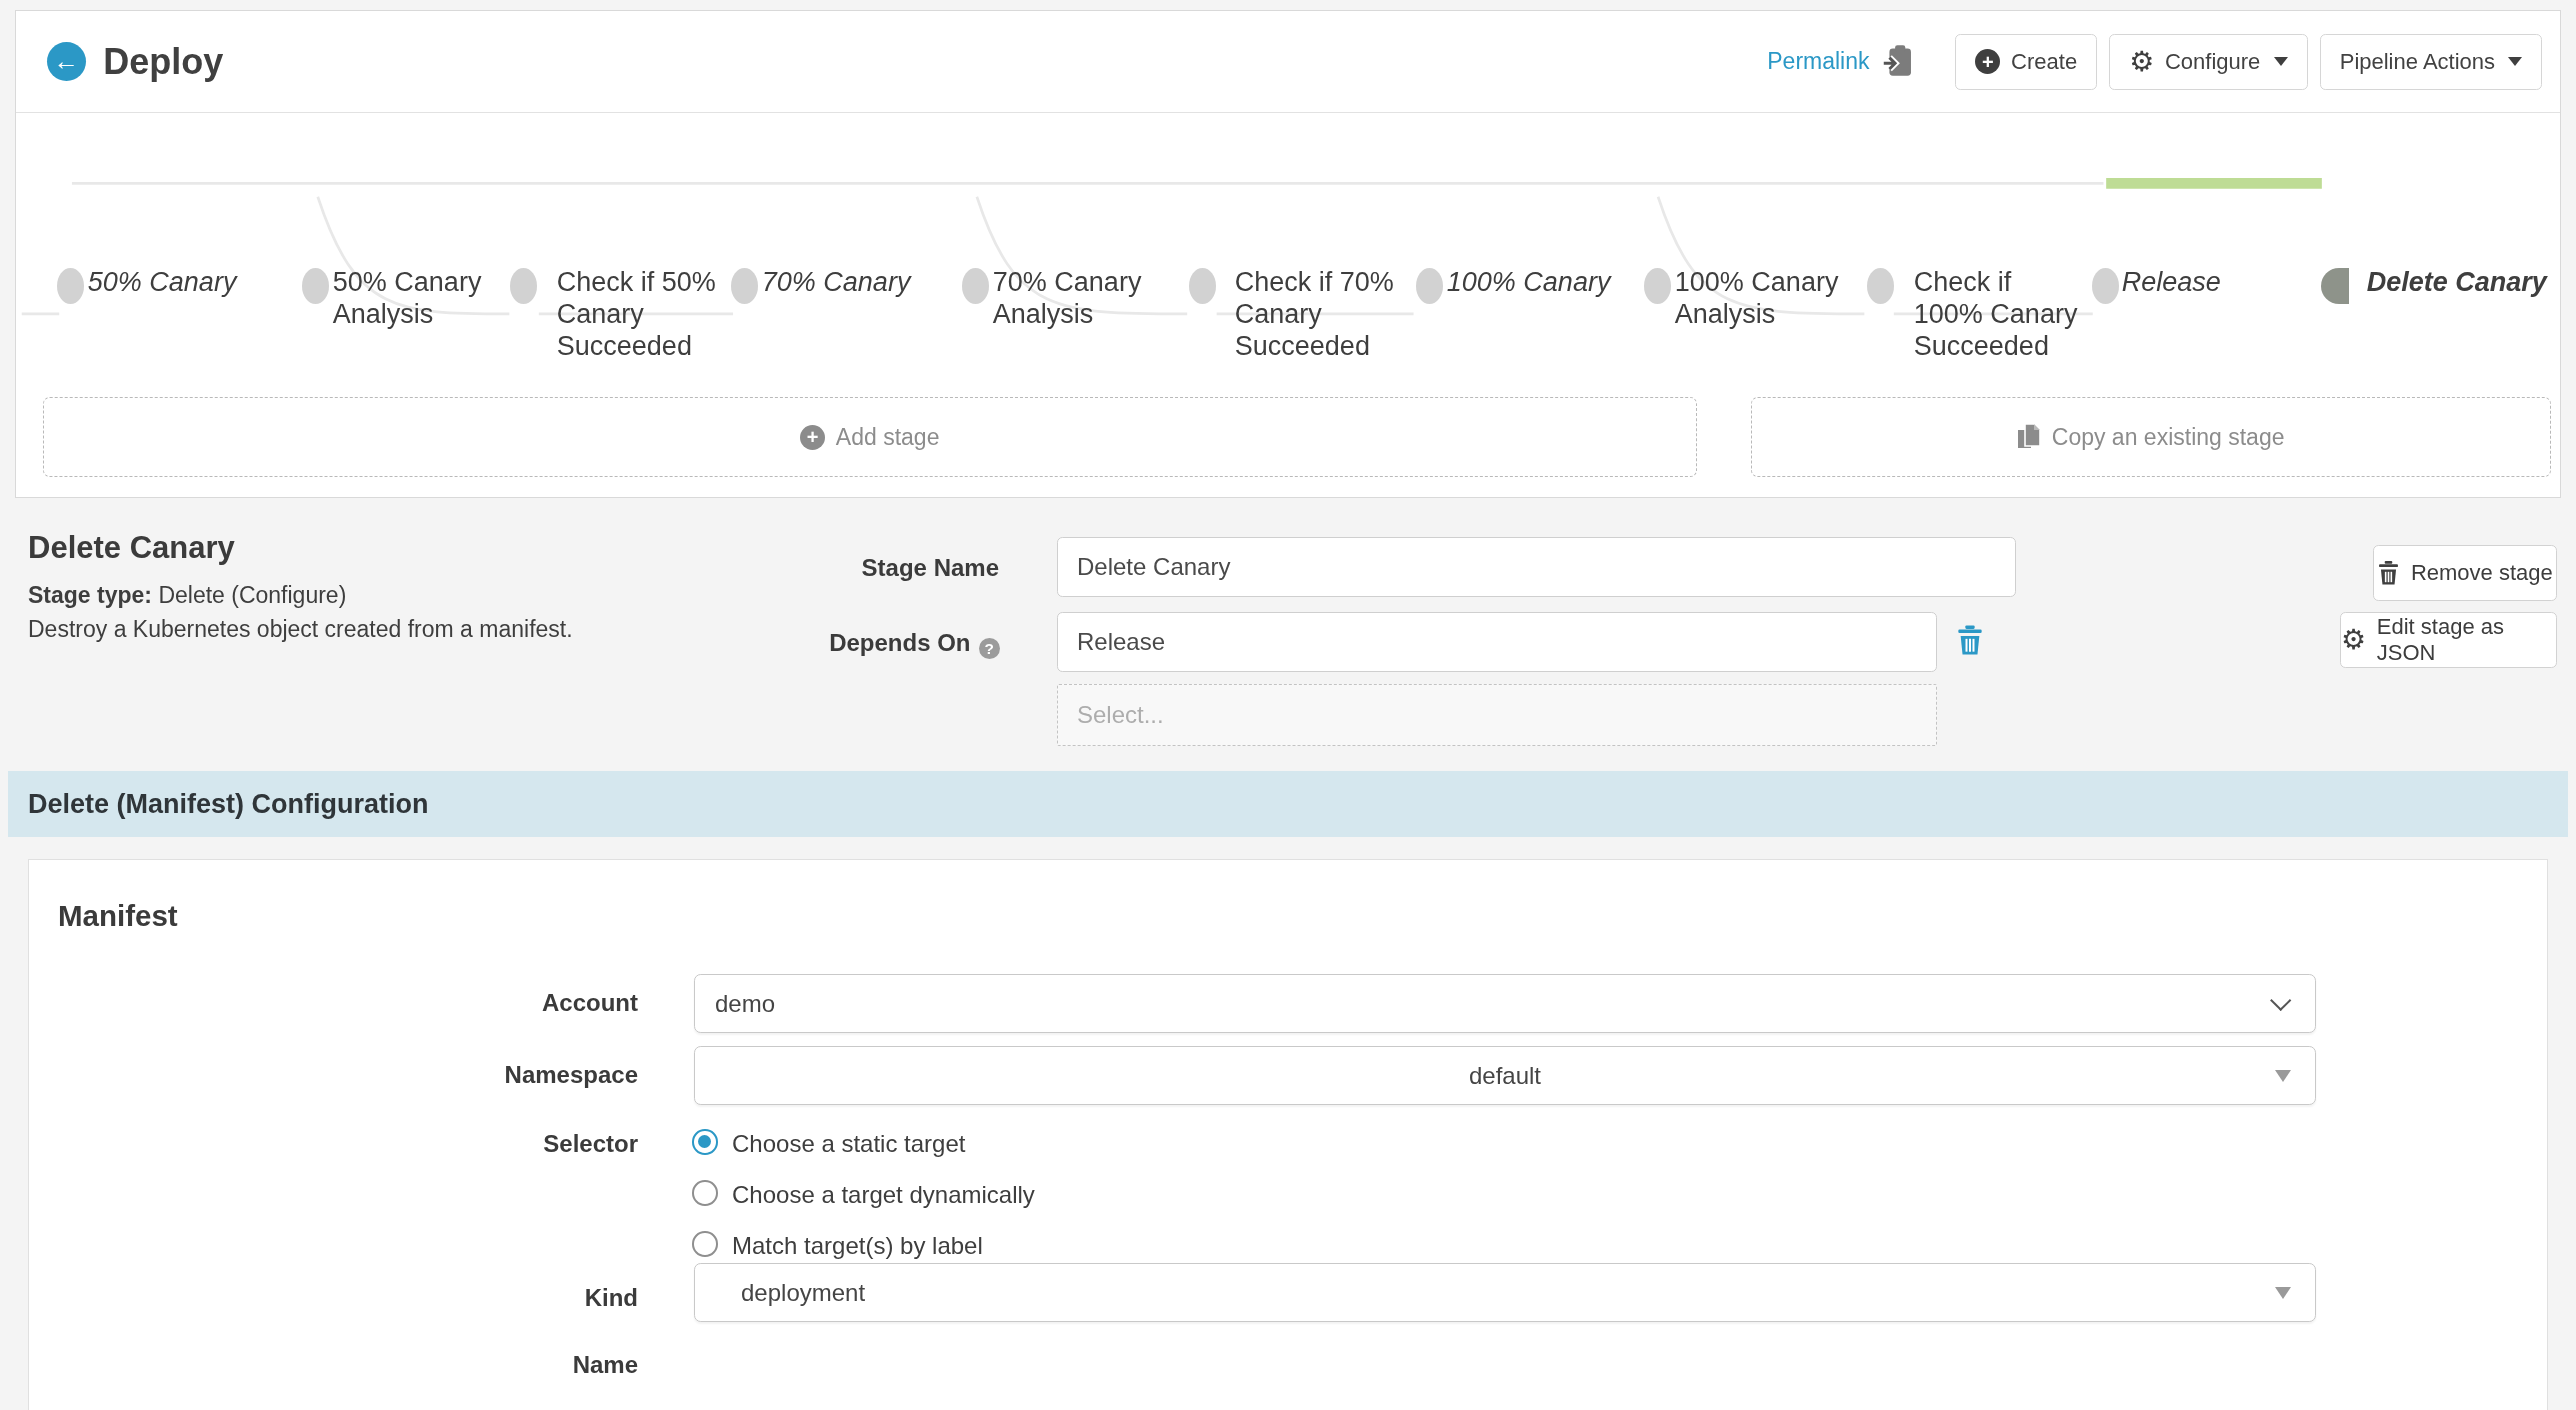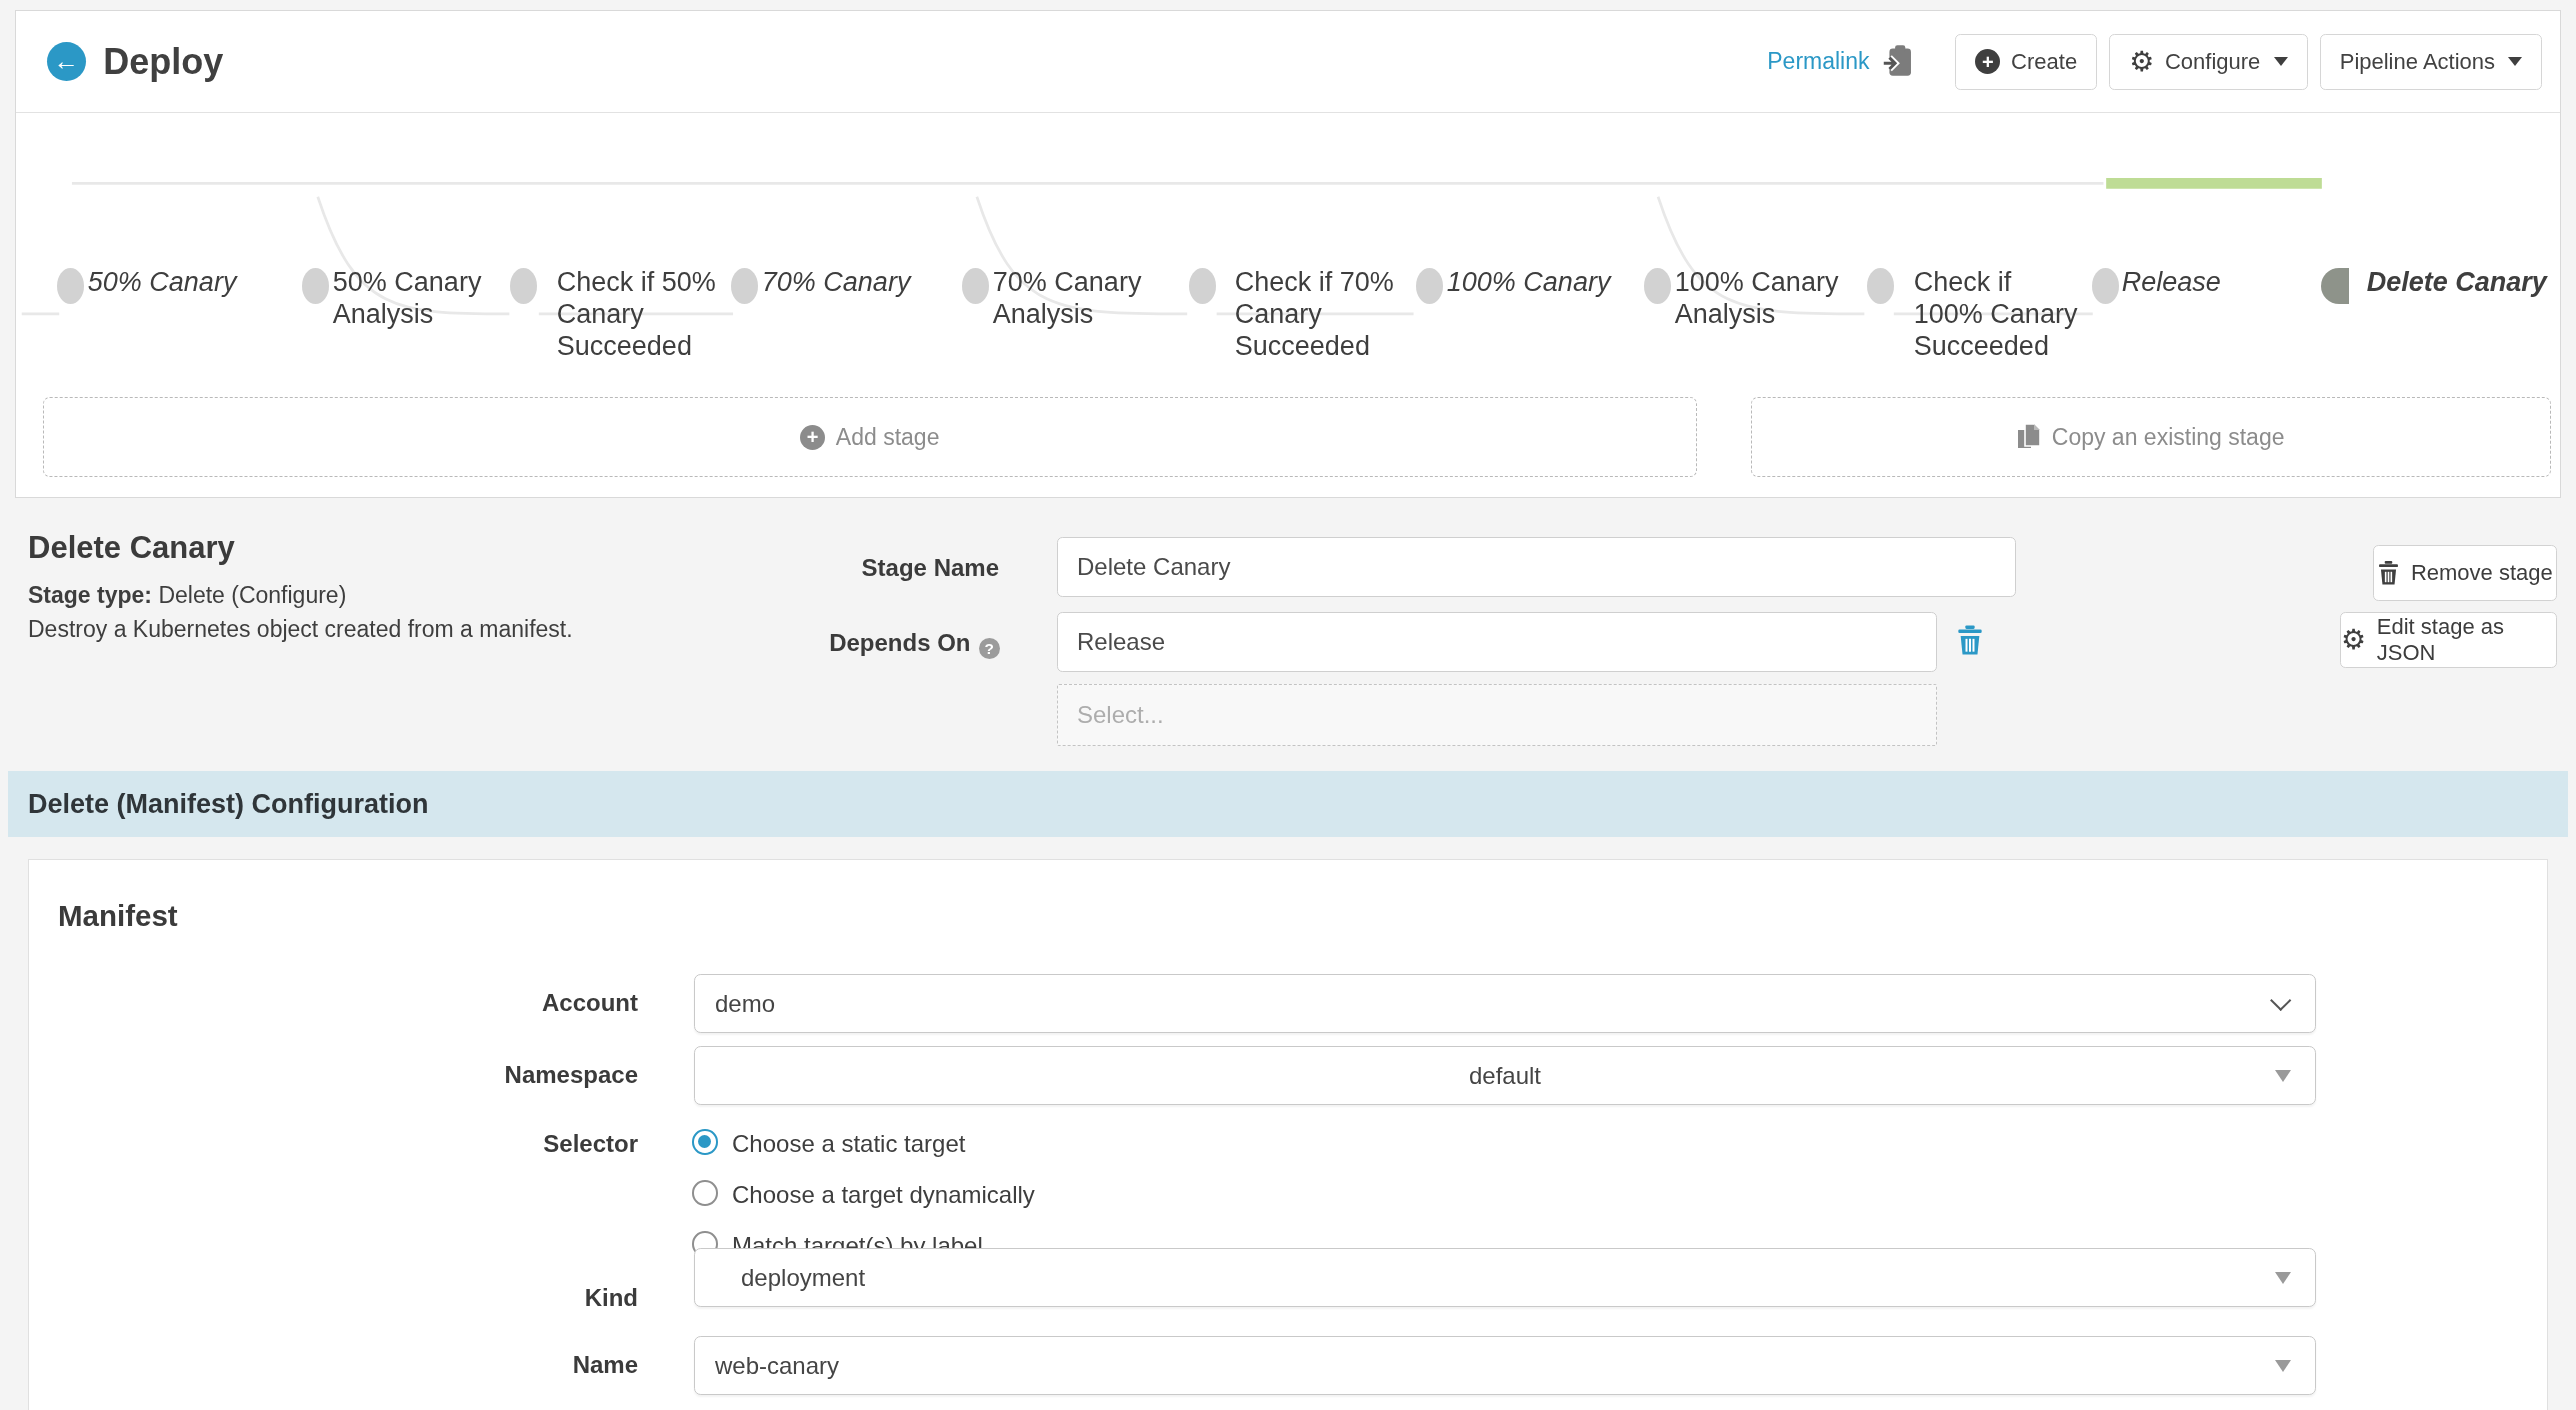--- a/index.html
+++ b/index.html
@@ -226,24 +226,20 @@
 
   <div class="clabel" style="top:270px;">Selector</div>
   <div class="radio on" style="top:269px;"></div>
   <div class="radio-label" style="top:270px;">Choose a static target</div>
   <div class="radio" style="top:320px;"></div>
   <div class="radio-label" style="top:321px;">Choose a target dynamically</div>
   <div class="radio" style="top:371px;"></div>
   <div class="radio-label" style="top:372px;">Match target(s) by label</div>
 
   <div class="clabel" style="top:424px;">Kind</div>
-  <div class="cselect" style="top:388px;padding-left:46px;">
+  <div class="cselect" style="top:403px;padding-left:46px;">
     <span>deployment</span>
     <span class="tri-caret"></span>
   </div>
 
   <div class="clabel" style="top:491px;">Name</div>
-  <div class="cselect" style="top:476px;">
-    <span>web-canary</span>
-    <span class="tri-caret"></span>
-  </div>
 </div>
 
 
 </body></html>

